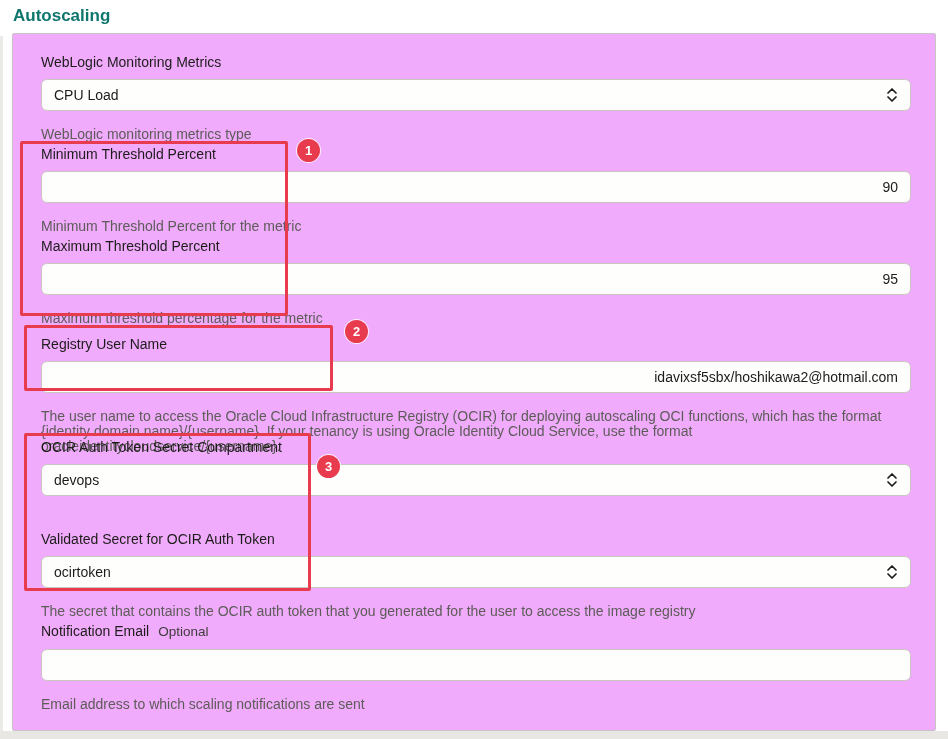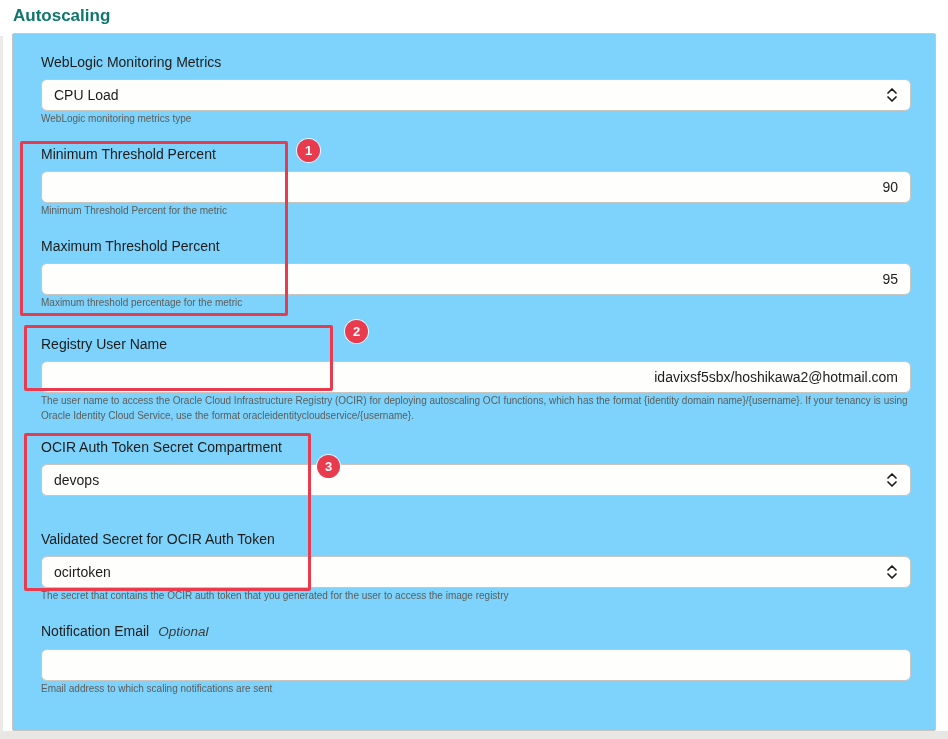--- a/index.html
+++ b/index.html
@@ -18,51 +18,51 @@
   .edge-bottom {
     position:absolute; left:0; top:731px; width:948px; height:8px;
     background:#e9e7e4;
   }
   .page-title {
     position:absolute; left:13px; top:6px;
     font-size:17px; font-weight:700; color:#0f766e;
   }
   .panel {
     position:absolute; left:12px; top:33px; width:924px; height:698px;
-    background:#7dd3fc;
+    background:#f0abfc;
     border:1px solid #c7c5c1;
     border-radius:2px;
   }
   .group { position:absolute; left:28px; width:870px; }
   .field-label {
     font-size:14px; line-height:20px; color:#1d1c1a;
   }
   .optional-tag {
-    font-style:italic; font-size:13.5px; color:#3e3d3a; margin-left:9px;
+    font-size:13.5px; color:#3e3d3a; margin-left:9px;
   }
   .control {
     position:relative; margin-top:7px; height:32px; width:870px;
     background:#fefefd;
     border:1px solid #c9c6c2;
     border-radius:6px;
     display:flex; align-items:center;
     padding:0 12px;
     font-size:14px; color:#1d1c1a;
   }
   input.control {
     outline:none;
     font-family:"Liberation Sans", sans-serif;
     text-align:right;
   }
   .select-control { cursor:pointer; }
   .chev {
     position:absolute; right:12px; top:50%; transform:translateY(-50%);
   }
   .help {
-    margin-top:0; font-size:10px; line-height:15px; color:#5d5c58;
+    margin-top:16px; font-size:14px; line-height:15px; color:#5d5c58;
   }
   
   .ann-box {
     position:absolute;
     border:3px solid #e83b4d;
     border-radius:2px;
     pointer-events:none;
   }
   #ann-box-1 { left:7px;  top:107px; width:268px; height:175px; }
   #ann-box-2 { left:11px; top:291px; width:309px; height:66px;  }

